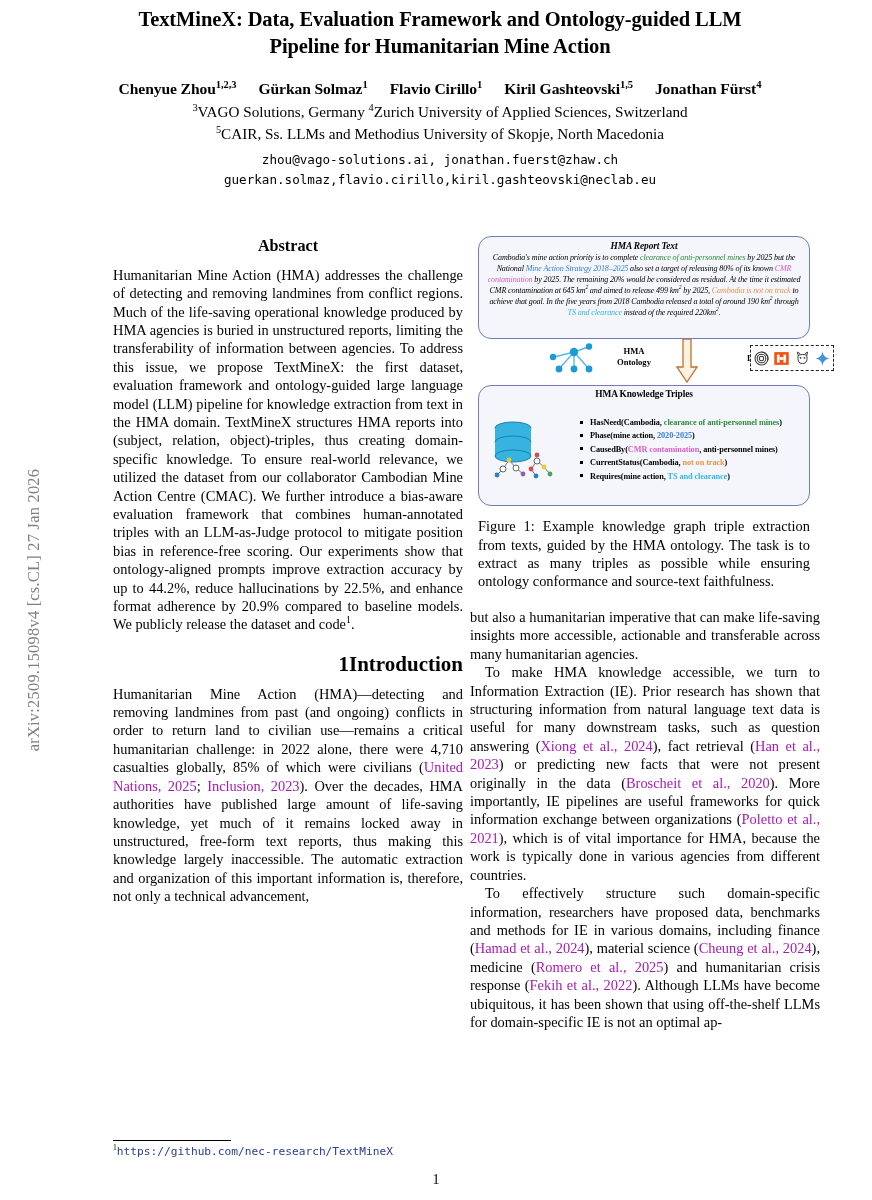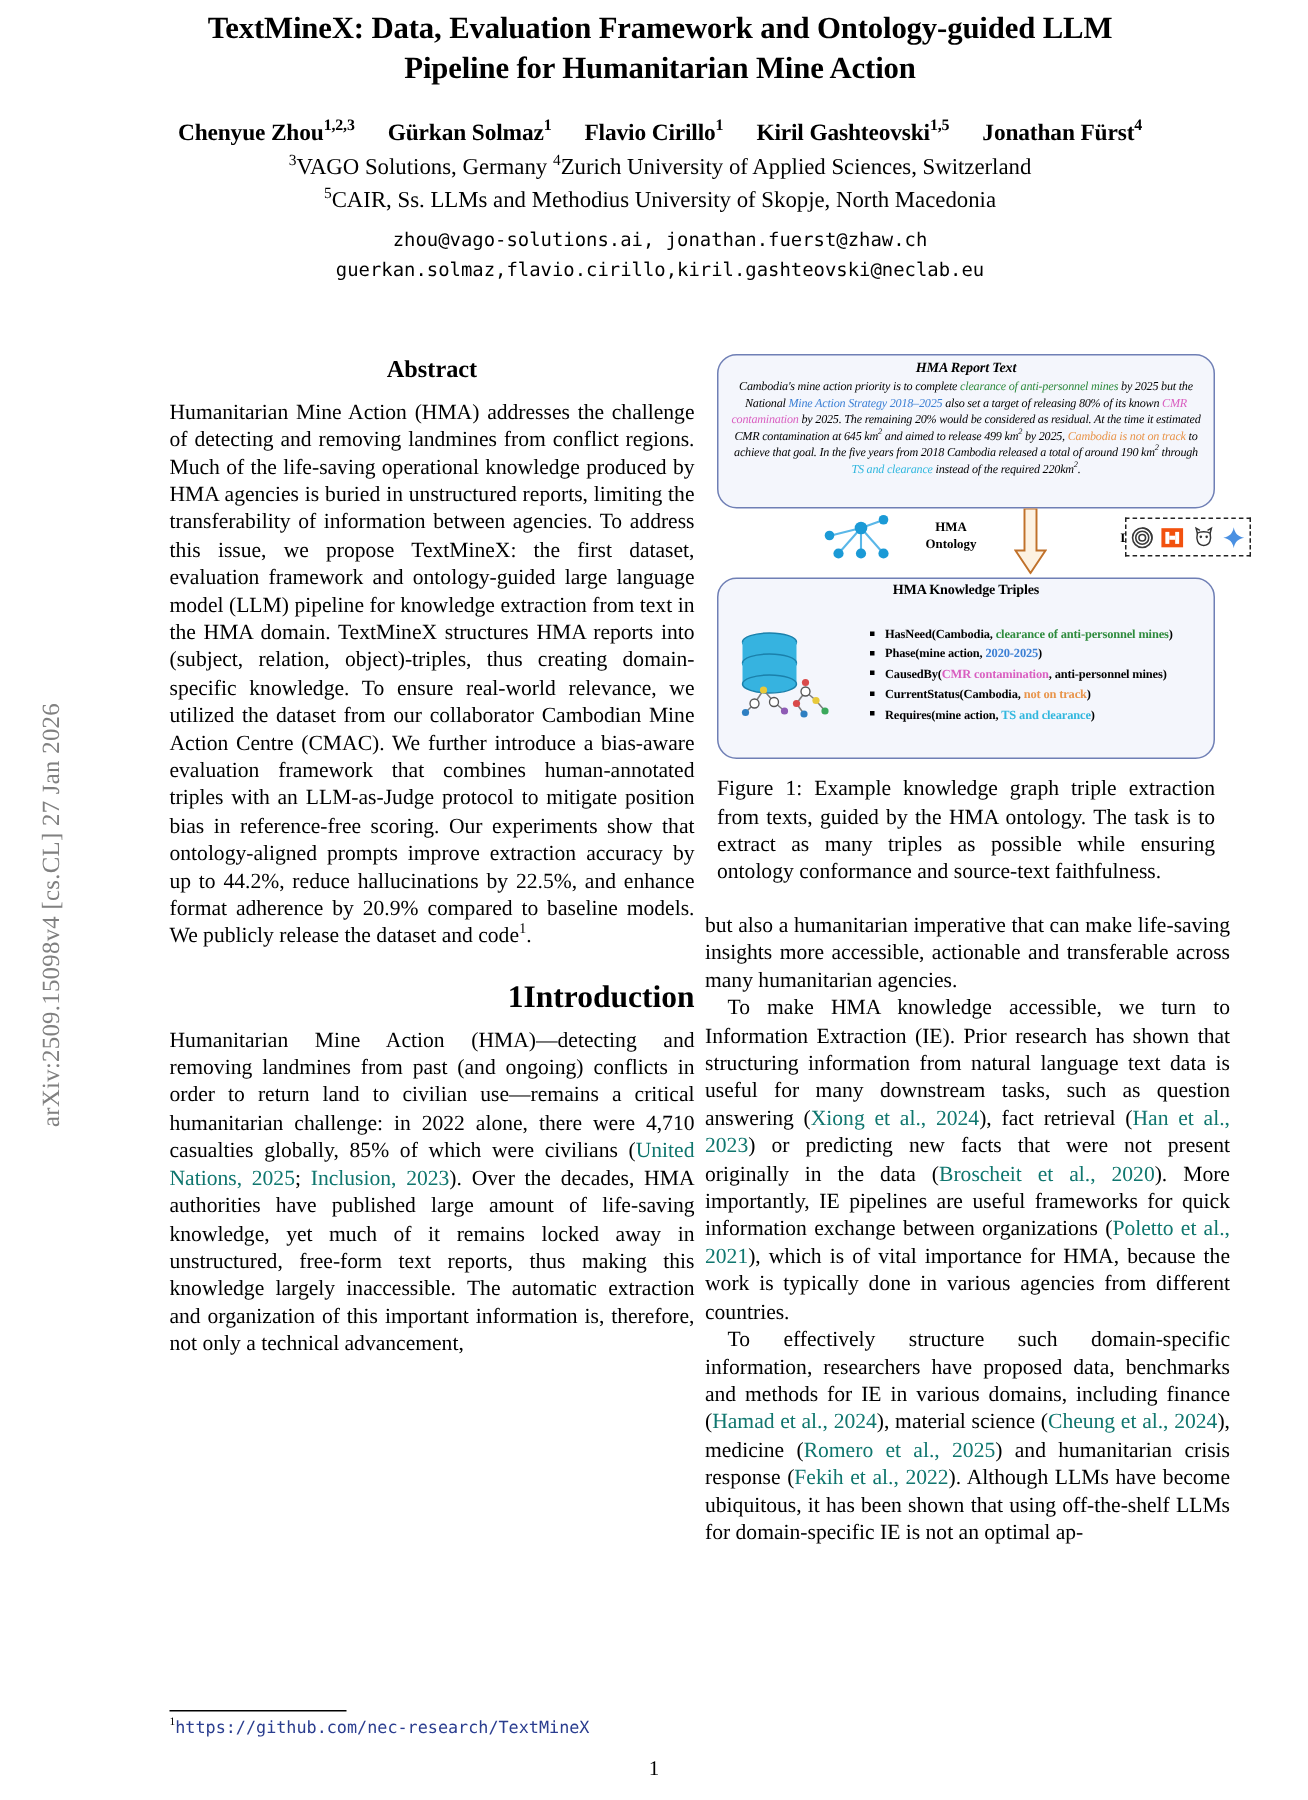--- a/index.html
+++ b/index.html
@@ -94,21 +94,21 @@
     text-align: right;
     margin: 17px 0 7px 0;
   }
   .sec-head-num .num { display: inline-block; width: 24px; }
   p.body {
     margin: 0;
     text-indent: 0;
     hyphens: manual;
   }
   p.body + p.body { text-indent: 15px; }
-  .cite { color: #0f766e; }
+  .cite { color: #a21caf; }
 
   
   .footnote {
     position: absolute;
     left: 113px;
     top: 1140px;
     width: 350px;
   }
   .fn-rule {
     width: 118px;

